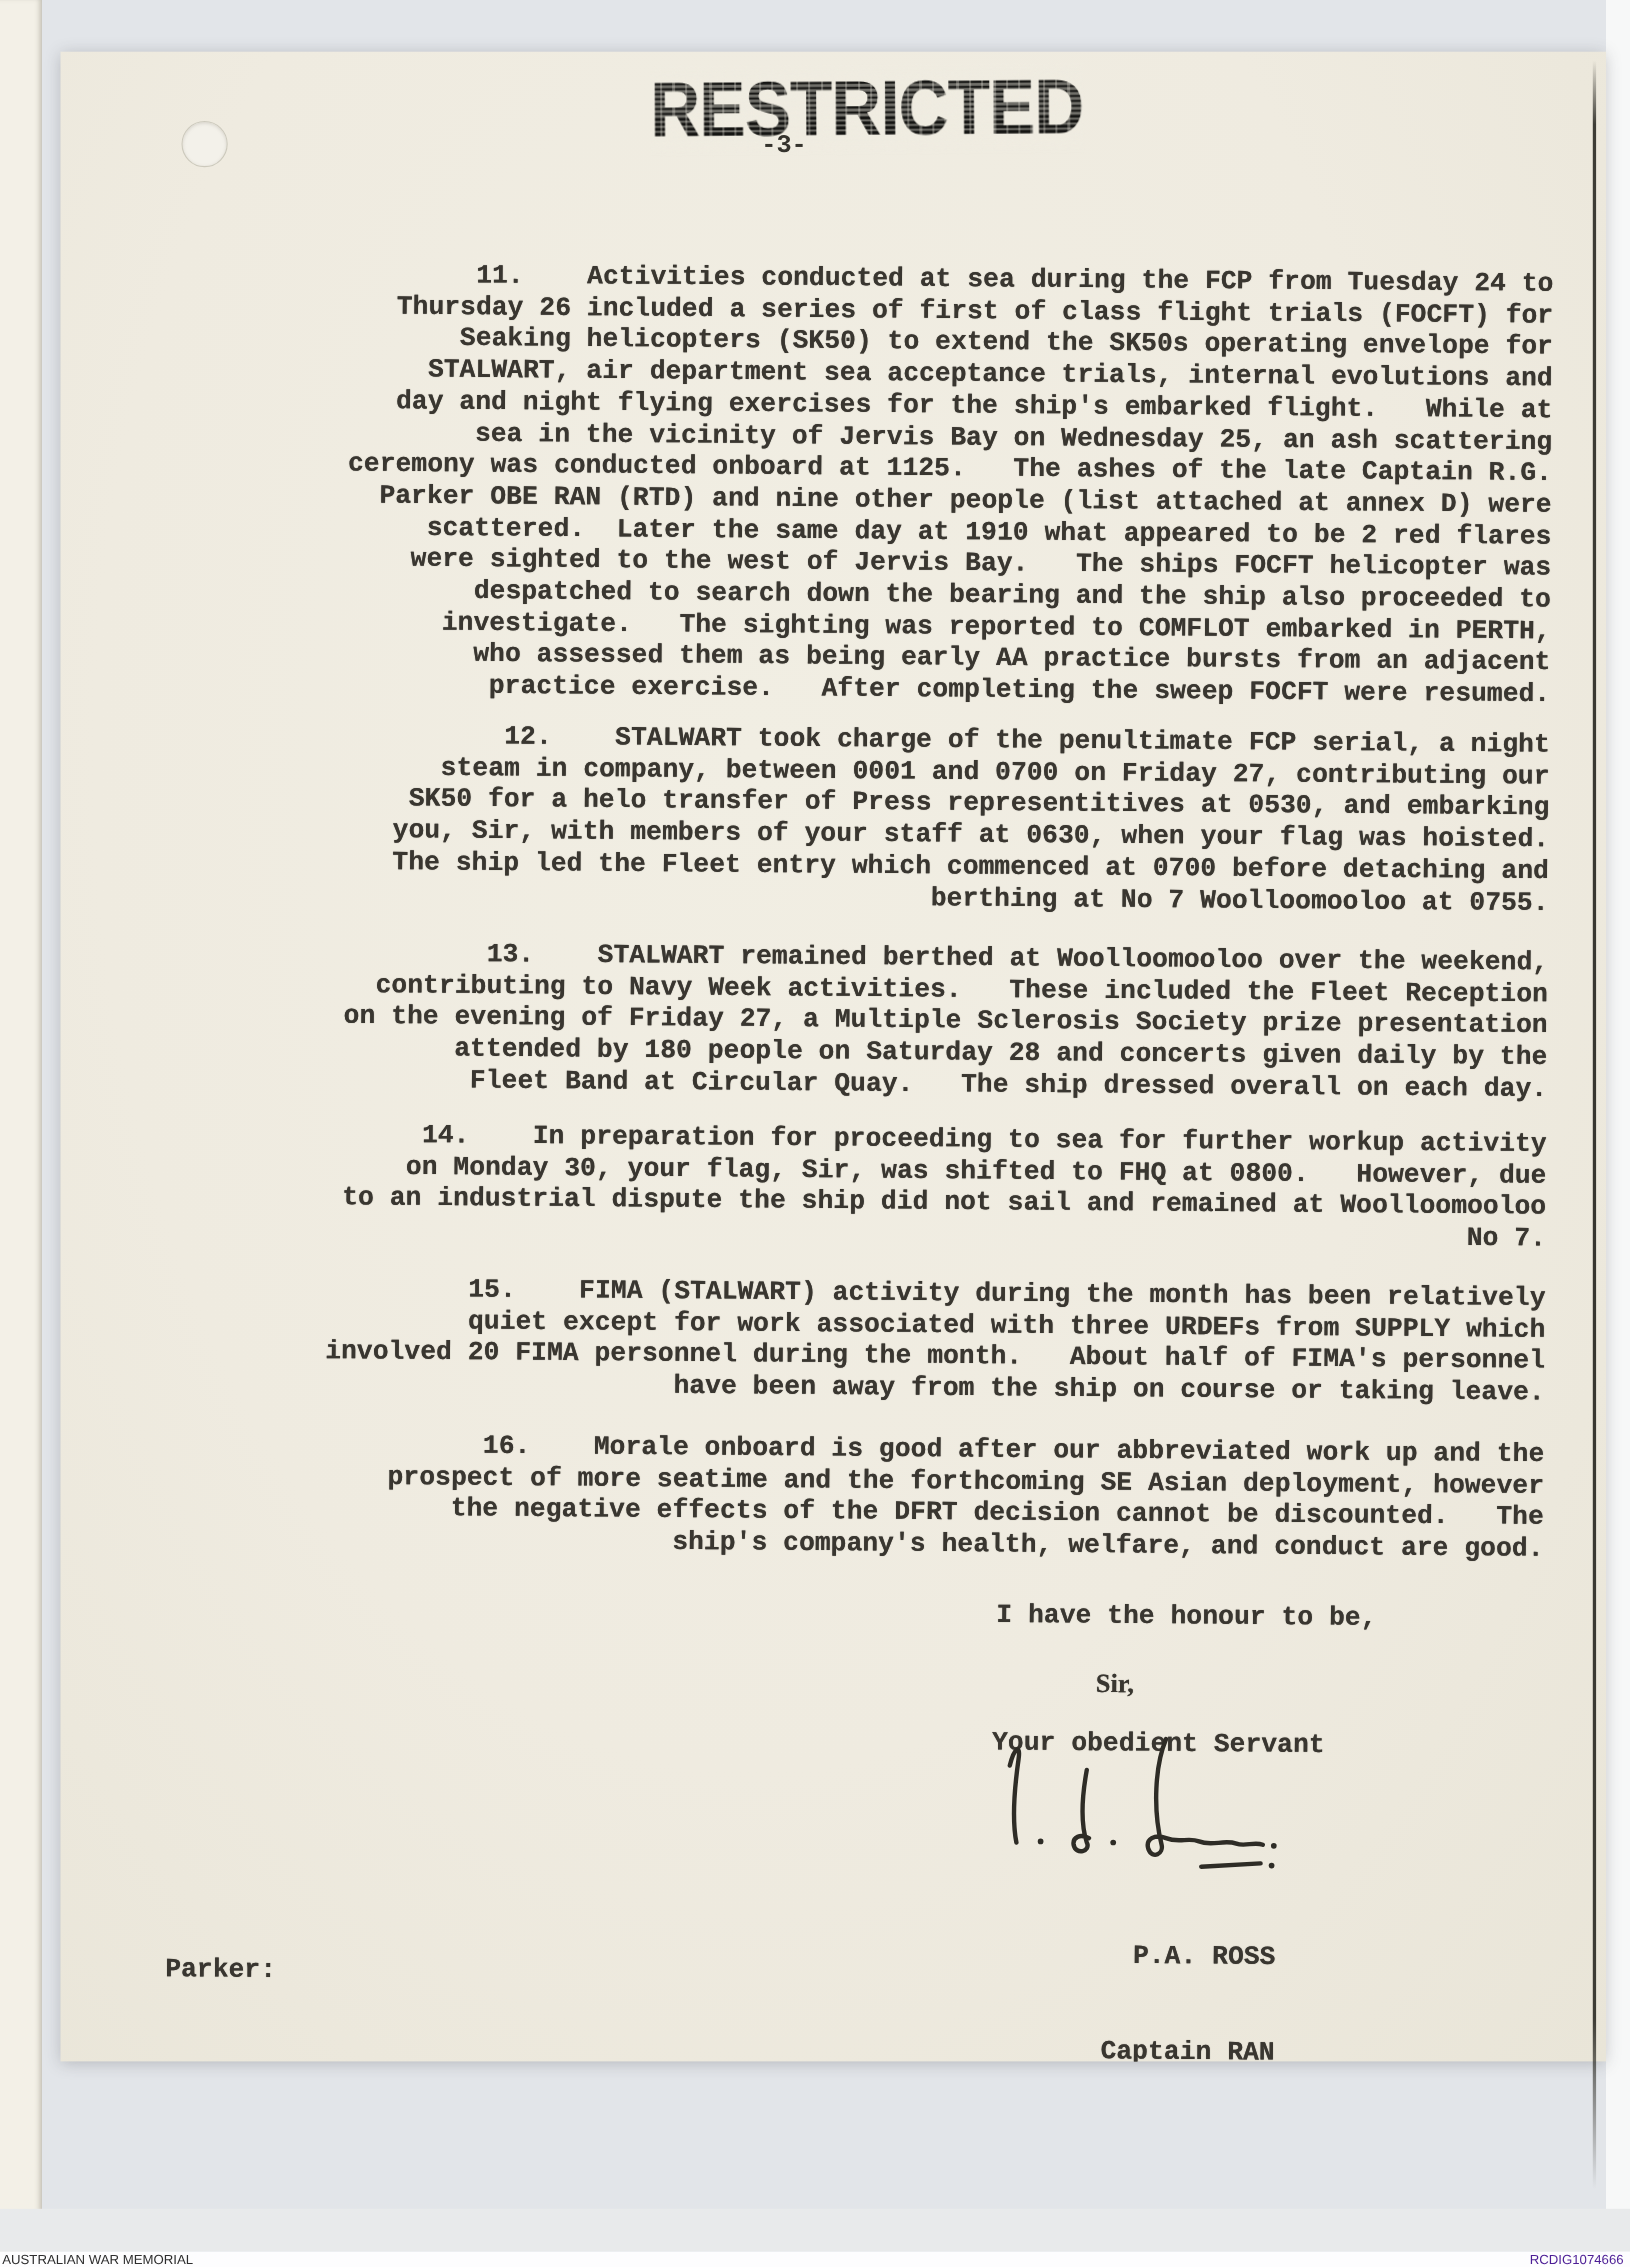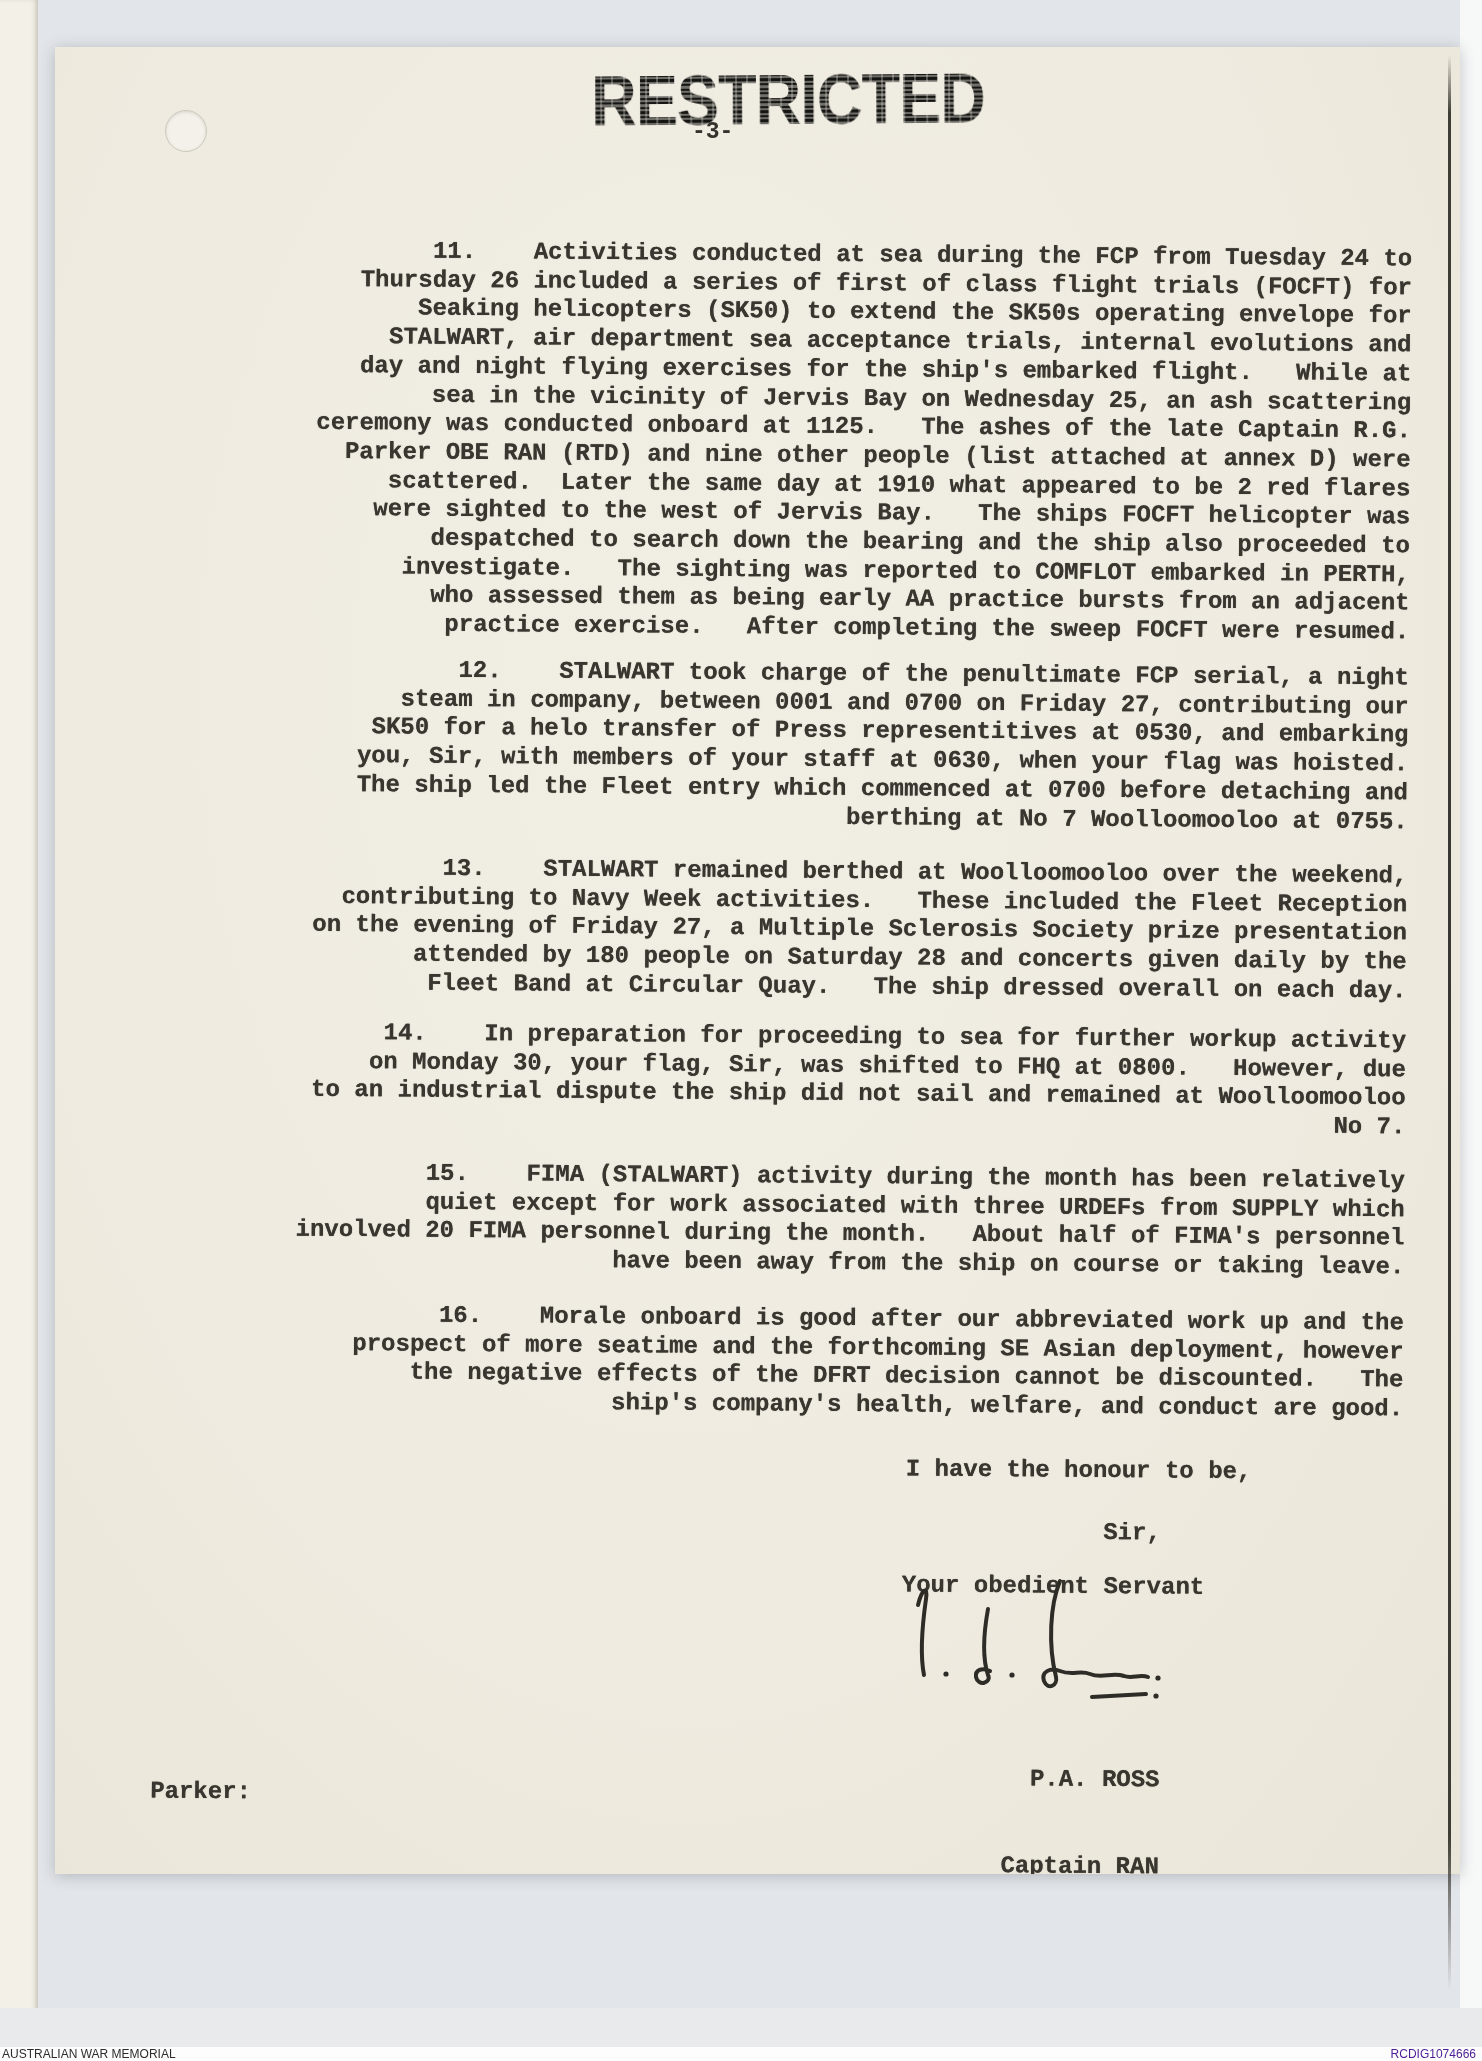--- a/index.html
+++ b/index.html
@@ -25,21 +25,21 @@
   .stamp-top{left:540px;top:17px;font-size:62px;transform:scale(1.02,1.14) rotate(-.4deg);}
   .stamp-bottom{left:495px;top:1908px;font-size:37px;letter-spacing:-2px;opacity:.9;filter:blur(.8px);
     transform:scale(1.03,1.22) rotate(1.8deg);}
   .page-number{position:absolute;left:637px;top:72px;font-size:23px;font-weight:bold;color:#35332d;}
   
   .typed{position:absolute;inset:0;transform:rotate(.45deg);transform-origin:160px 240px;
     color:#393630;font-weight:bold;text-shadow:0 0 .7px rgba(57,54,48,.85);}
   .para{position:absolute;left:107px;width:1250px;font-size:24px;line-height:28.7px;white-space:pre;}
   .p11{top:189px;} .p12{top:608px;} .p13{top:806px;} .p14{top:971px;} .p15{top:1111px;} .p16{top:1253px;}
   .close-line{position:absolute;font-size:24px;white-space:pre;}
-  .close-1{left:860px;top:1403px;} .close-2{left:1058px;top:1465px;} .close-3{left:857px;top:1519px;}
+  .close-1{left:860px;top:1403px;} .close-2{left:951px;top:1465px;font-family:Liberation Serif, serif;} .close-3{left:857px;top:1519px;}
   .signoff{position:absolute;left:857px;top:1653px;font-size:24px;line-height:29px;white-space:pre;}
   .annex-heading{position:absolute;left:107px;top:1731px;font-size:24px;}
   .annex-list{position:absolute;left:108px;top:1785px;font-size:24px;line-height:29.3px;white-space:pre;}
   .annex-row{display:block;}
   .annex-letter{display:inline-block;width:119px;}
   .annotation{position:absolute;left:373px;top:1835px;font-family:"DejaVu Sans",sans-serif;font-style:italic;
     font-size:23px;letter-spacing:3px;color:#3d47bb;transform:rotate(-1.5deg);font-weight:normal;text-shadow:none;}
   .signature{position:absolute;left:845px;top:1528px;}
   .speck{position:absolute;left:143px;top:1848px;width:5px;height:4px;background:#4a463e;border-radius:50%;opacity:.8;}
   

